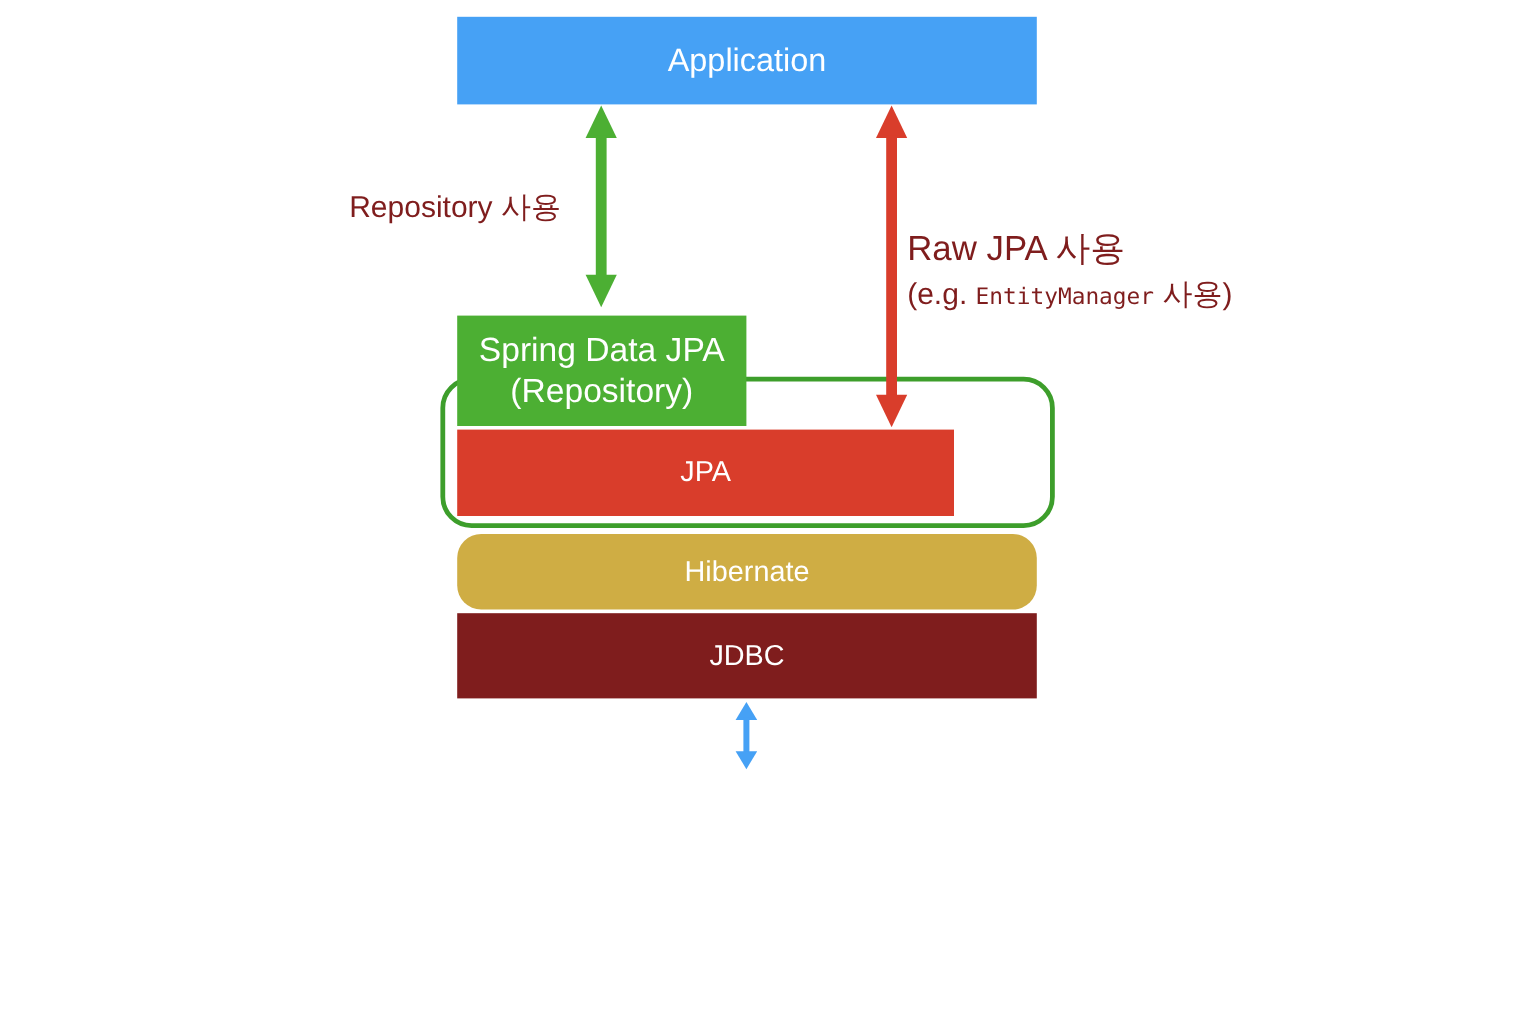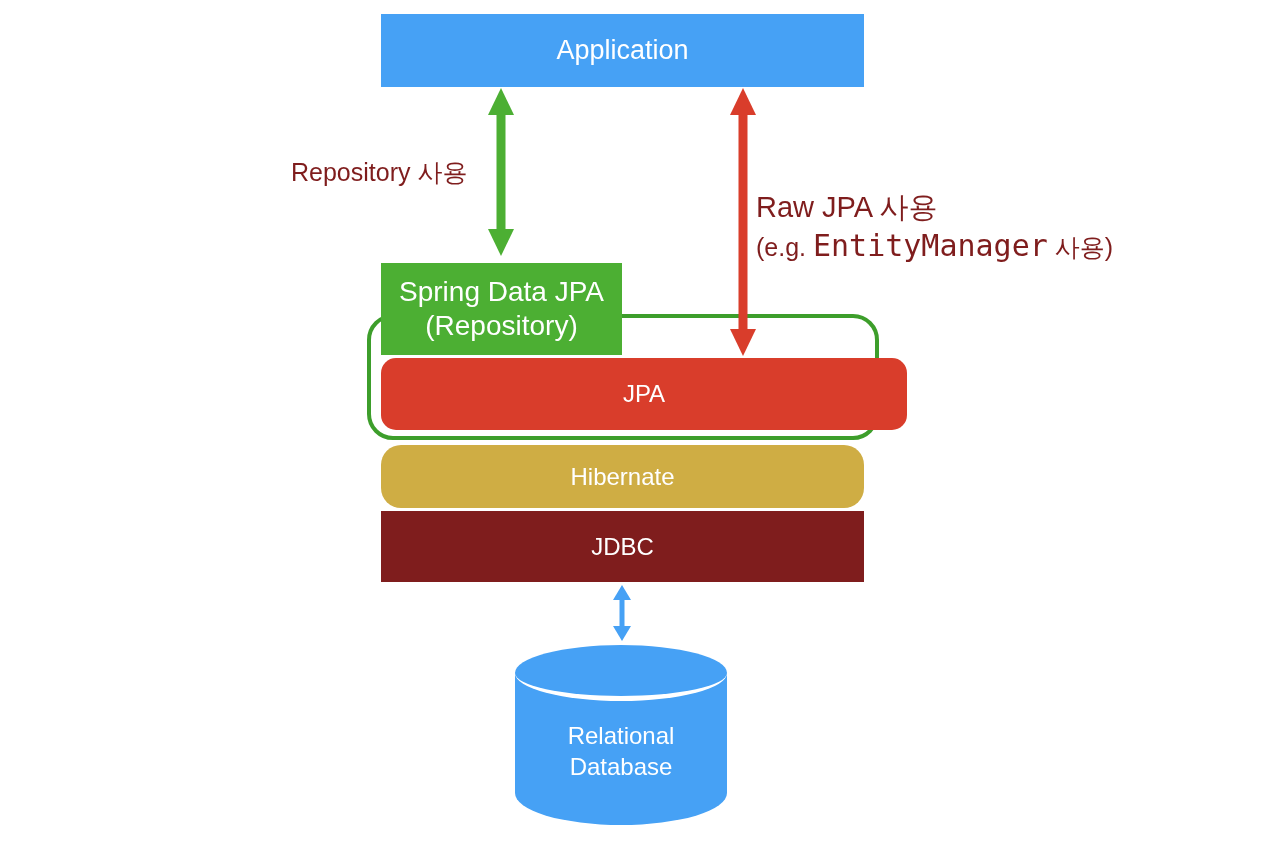--- a/index.html
+++ b/index.html
@@ -40,25 +40,24 @@
     font-size: 27px;
     text-align: right;
   }
   #box-spring-data-jpa {
     left: 381px; top: 263px; width: 241px; height: 92px;
     background: #4caf33;
     font-size: 28px;
     z-index: 4;
   }
   #box-jpa {
-    left: 381px; top: 358px; width: 526px; height: 72px;
+    left: 381px; top: 358px; width: 414px; height: 72px;
     background: #d93d2b;
     font-size: 24px;
     z-index: 4;
-    border-radius: 15px;
   }
   #box-hibernate {
     left: 381px; top: 445px; width: 483px; height: 63px;
     background: #cfad44;
     font-size: 24px;
     z-index: 2;
     border-radius: 20px;
   }
   #box-jdbc {
     left: 381px; top: 511px; width: 483px; height: 71px;
@@ -104,21 +103,21 @@
   #label-raw-jpa-1 {
     left: 756px; top: 188px;
     font-size: 29px;
   }
   #label-raw-jpa-2 {
     left: 756px; top: 228px;
     font-size: 25px;
   }
   .mono {
     font-family: "DejaVu Sans Mono", "Liberation Mono", monospace;
-    font-size: 30px;
+    font-size: 19px;
   }
 
   
   #db-cylinder {
     position: absolute;
     left: 515px; top: 645px;
     width: 212px; height: 180px;
     z-index: 2;
   }
   #db-cylinder .cyl-body {
@@ -184,20 +183,14 @@
     <rect x="13.5" y="15" width="5" height="30" fill="#46a1f5"></rect>
     <polygon points="16,58 25,43 7,43" fill="#46a1f5"></polygon>
   </svg>
 
   <div class="label" id="label-repository">Repository 사용</div>
 
   <div class="label" id="label-raw-jpa-1">Raw JPA 사용</div>
 
   <div class="label" id="label-raw-jpa-2"><span>(e.g. </span><span class="mono">EntityManager</span><span> 사용)</span></div>
 
-  <div id="db-cylinder">
-    <div class="cyl-body"></div>
-    <div class="cyl-top"></div>
-    <div class="cyl-label">Relational
-Database</div>
-  </div>
 
 </div>
 
 </body></html>

